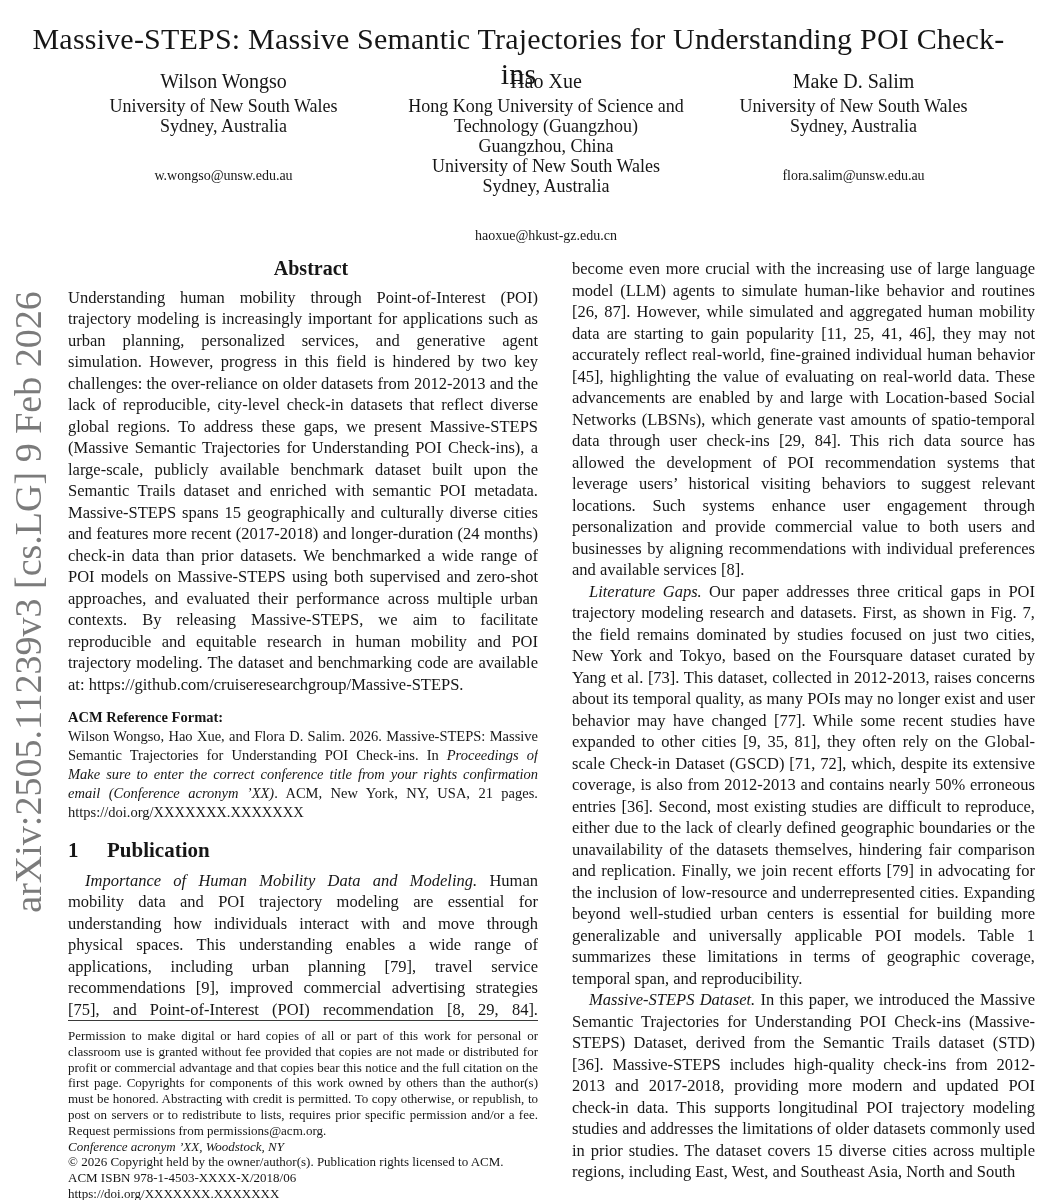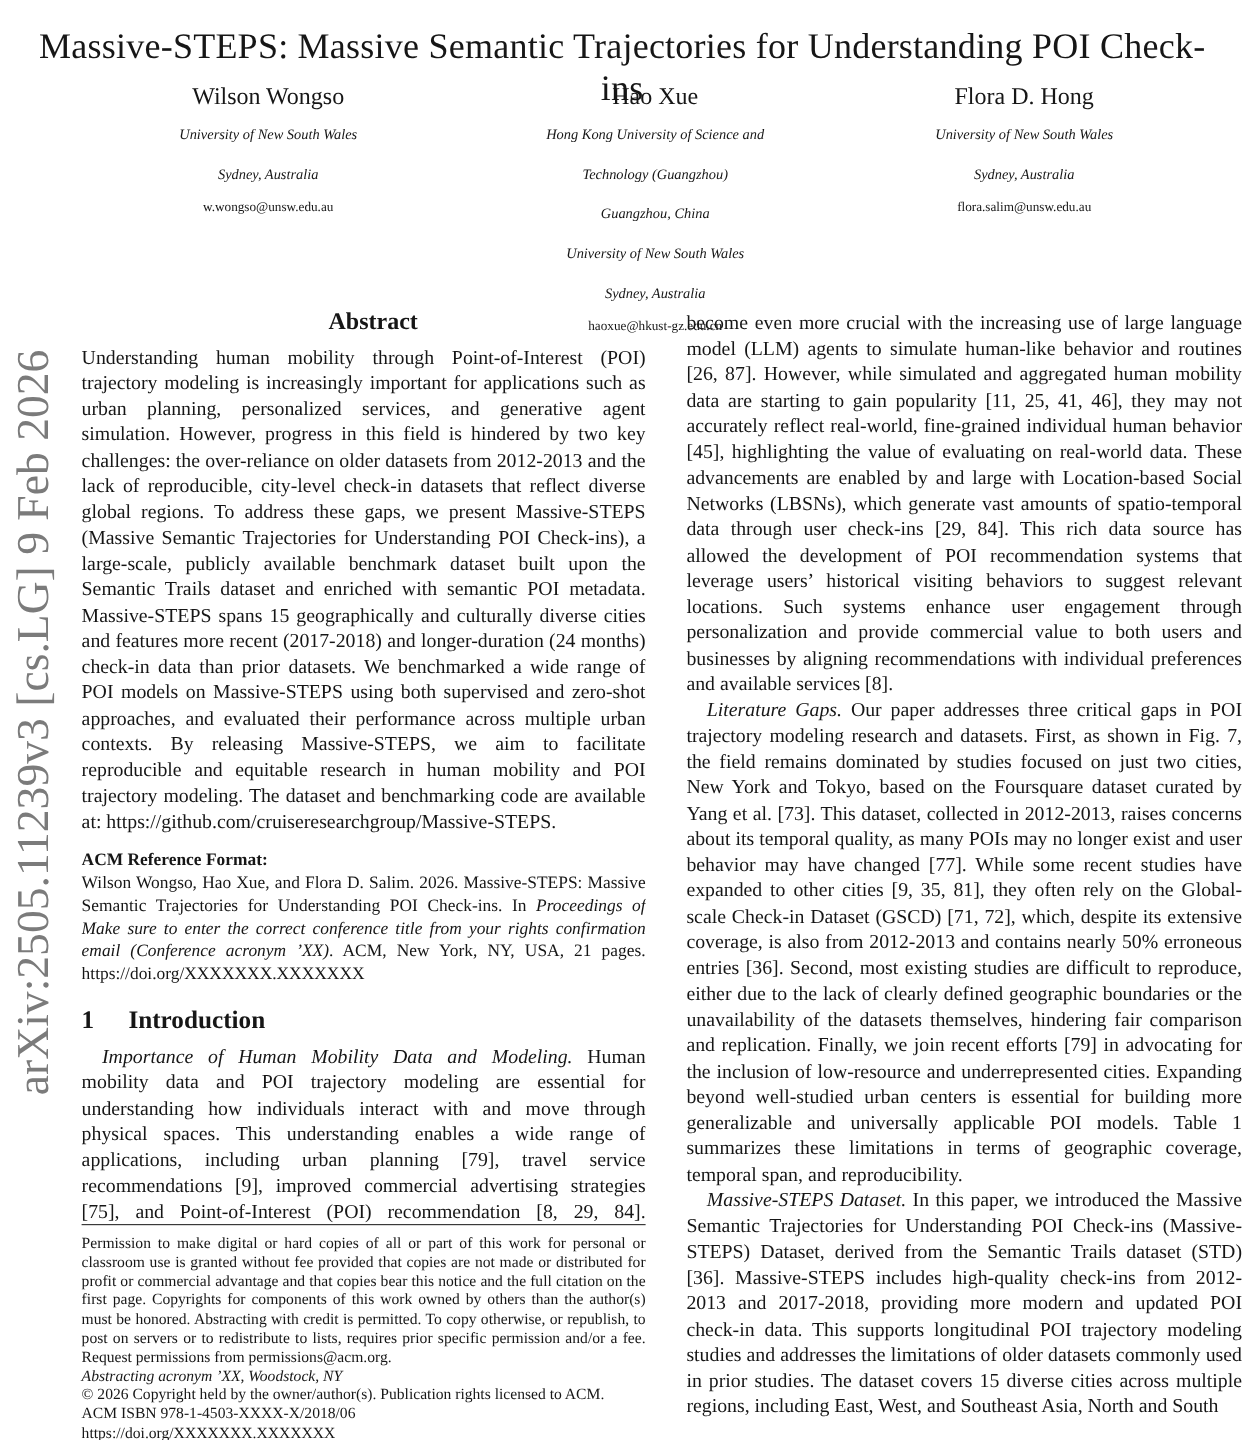--- a/index.html
+++ b/index.html
@@ -41,22 +41,22 @@
     top: 68px;
     left: 66px;
     width: 930px;
     display: flex;
   }
   .author-block { text-align: center; }
   .author-block.a1 { width: 315px; }
   .author-block.a2 { width: 330px; }
   .author-block.a3 { width: 285px; }
   .author-name { font-size: 20px; line-height: 26px; margin-bottom: 2px; }
-  .author-aff { font-size: 12px; line-height: 33px; white-space: pre-line; font-style: italic; }
-  .author-email { font-size: 11px; line-height: 23px; }
+  .author-aff { font-size: 18px; line-height: 20px; white-space: pre-line; }
+  .author-email { font-size: 14px; line-height: 23px; margin-top: 28px; }
   .col {
     position: absolute;
     top: 258px;
     text-align: justify;
     font-size: 16.5px;
     line-height: 21.5px;
   }
   .col-left  { left: 68px;  width: 470px; height: 764px; overflow: hidden; }
   .col-right { left: 572px; width: 463px; height: 944px; overflow: hidden; }
   .abstract-heading {
@@ -108,47 +108,47 @@
     <div class="author-block a2">
       <div class="author-name">Hao Xue</div>
       <div class="author-aff">Hong Kong University of Science and
 Technology (Guangzhou)
 Guangzhou, China
 University of New South Wales
 Sydney, Australia</div>
       <div class="author-email">haoxue@hkust-gz.edu.cn</div>
     </div>
     <div class="author-block a3">
-      <div class="author-name">Flora D. Hong</div>
+      <div class="author-name">Make D. Salim</div>
       <div class="author-aff">University of New South Wales
 Sydney, Australia</div>
       <div class="author-email">flora.salim@unsw.edu.au</div>
     </div>
   </div>
 
   <div class="col col-left">
     <h2 class="abstract-heading">Abstract</h2>
     <p class="para"><span>Understanding human mobility through Point-of-Interest (POI) trajectory modeling is increasingly important for applications such as urban planning, personalized services, and generative agent simulation. However, progress in this field is hindered by two key challenges: the over-reliance on older datasets from 2012-2013 and the lack of reproducible, city-level check-in datasets that reflect diverse global regions. To address these gaps, we present Massive-STEPS (Massive Semantic Trajectories for Understanding POI Check-ins), a large-scale, publicly available benchmark dataset built upon the Semantic Trails dataset and enriched with semantic POI metadata. Massive-STEPS spans 15 geographically and culturally diverse cities and features more recent (2017-2018) and longer-duration (24 months) check-in data than prior datasets. We benchmarked a wide range of POI models on Massive-STEPS using both supervised and zero-shot approaches, and evaluated their performance across multiple urban contexts. By releasing Massive-STEPS, we aim to facilitate reproducible and equitable research in human mobility and POI trajectory modeling. The dataset and benchmarking code are available at: </span><span class="plain-link">https://github.com/cruiseresearchgroup/Massive-STEPS</span><span>.</span></p>
 
     <div class="acm-block">
       <p class="acm-heading">ACM Reference Format:</p>
       <p class="para"><span>Wilson Wongso, Hao Xue, and Flora D. Salim. 2026. Massive-STEPS: Massive Semantic Trajectories for Understanding POI Check-ins. In </span><span class="italic">Proceedings of Make sure to enter the correct conference title from your rights confirmation email (Conference acronym ’XX)</span><span>. ACM, New York, NY, USA, 21 pages. https://doi.org/XXXXXXX.XXXXXXX</span></p>
     </div>
 
-    <h2 class="section-heading"><span class="section-number">1</span><span>Introduction</span></h2>
+    <h2 class="section-heading"><span class="section-number">1</span><span>Publication</span></h2>
     <p class="para indent"><span class="lead-italic">Importance of Human Mobility Data and Modeling.</span><span> Human mobility data and POI trajectory modeling are essential for understanding how individuals interact with and move through physical spaces. This understanding enables a wide range of applications, including urban planning [79], travel service recommendations [9], improved commercial advertising strategies [75], and Point-of-Interest (POI) recommendation [8, 29, 84]. Recently, human mobility data has</span></p>
   </div>
 
   <div class="col col-right">
     <p class="para">become even more crucial with the increasing use of large language model (LLM) agents to simulate human-like behavior and routines [26, 87]. However, while simulated and aggregated human mobility data are starting to gain popularity [11, 25, 41, 46], they may not accurately reflect real-world, fine-grained individual human behavior [45], highlighting the value of evaluating on real-world data. These advancements are enabled by and large with Location-based Social Networks (LBSNs), which generate vast amounts of spatio-temporal data through user check-ins [29, 84]. This rich data source has allowed the development of POI recommendation systems that leverage users’ historical visiting behaviors to suggest relevant locations. Such systems enhance user engagement through personalization and provide commercial value to both users and businesses by aligning recommendations with individual preferences and available services [8].</p>
     <p class="para indent"><span class="lead-italic">Literature Gaps.</span><span> Our paper addresses three critical gaps in POI trajectory modeling research and datasets. First, as shown in Fig. 7, the field remains dominated by studies focused on just two cities, New York and Tokyo, based on the Foursquare dataset curated by Yang et al. [73]. This dataset, collected in 2012-2013, raises concerns about its temporal quality, as many POIs may no longer exist and user behavior may have changed [77]. While some recent studies have expanded to other cities [9, 35, 81], they often rely on the Global-scale Check-in Dataset (GSCD) [71, 72], which, despite its extensive coverage, is also from 2012-2013 and contains nearly 50% erroneous entries [36]. Second, most existing studies are difficult to reproduce, either due to the lack of clearly defined geographic boundaries or the unavailability of the datasets themselves, hindering fair comparison and replication. Finally, we join recent efforts [79] in advocating for the inclusion of low-resource and underrepresented cities. Expanding beyond well-studied urban centers is essential for building more generalizable and universally applicable POI models. Table 1 summarizes these limitations in terms of geographic coverage, temporal span, and reproducibility.</span></p>
     <p class="para indent"><span class="lead-italic">Massive-STEPS Dataset.</span><span> In this paper, we introduced the Massive Semantic Trajectories for Understanding POI Check-ins (Massive-STEPS) Dataset, derived from the Semantic Trails dataset (STD) [36]. Massive-STEPS includes high-quality check-ins from 2012-2013 and 2017-2018, providing more modern and updated POI check-in data. This supports longitudinal POI trajectory modeling studies and addresses the limitations of older datasets commonly used in prior studies. The dataset covers 15 diverse cities across multiple regions, including East, West, and Southeast Asia, North and South</span></p>
   </div>
 
   <div class="footnote">
     <p>Permission to make digital or hard copies of all or part of this work for personal or classroom use is granted without fee provided that copies are not made or distributed for profit or commercial advantage and that copies bear this notice and the full citation on the first page. Copyrights for components of this work owned by others than the author(s) must be honored. Abstracting with credit is permitted. To copy otherwise, or republish, to post on servers or to redistribute to lists, requires prior specific permission and/or a fee. Request permissions from permissions@acm.org.</p>
-    <p class="fn-venue italic">Abstracting acronym ’XX, Woodstock, NY</p>
+    <p class="fn-venue italic">Conference acronym ’XX, Woodstock, NY</p>
     <p>© 2026 Copyright held by the owner/author(s). Publication rights licensed to ACM.</p>
     <p>ACM ISBN 978-1-4503-XXXX-X/2018/06</p>
     <p class="plain-link">https://doi.org/XXXXXXX.XXXXXXX</p>
   </div>
 
 </div>
 
 </body></html>

